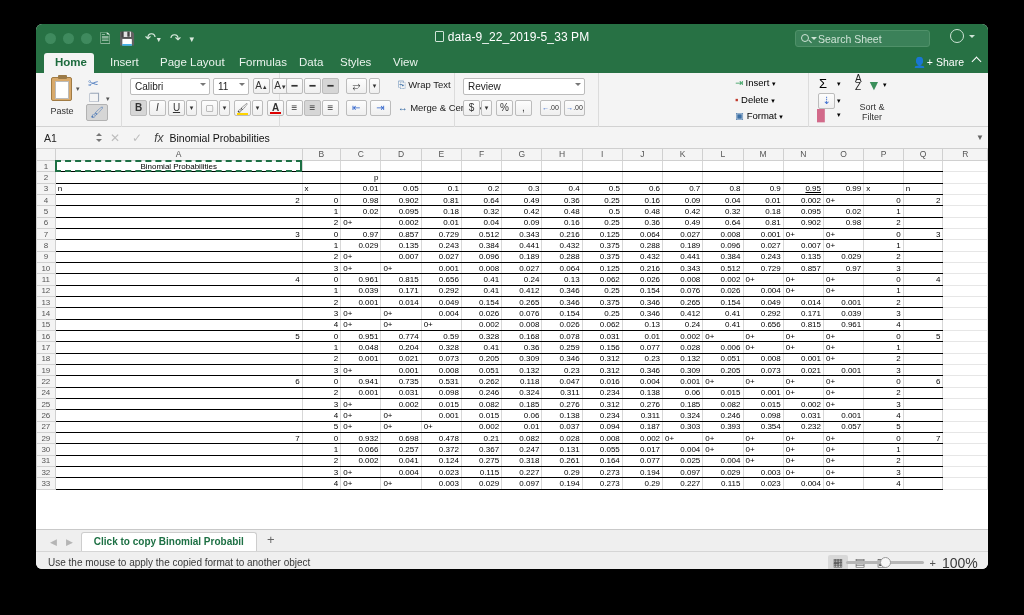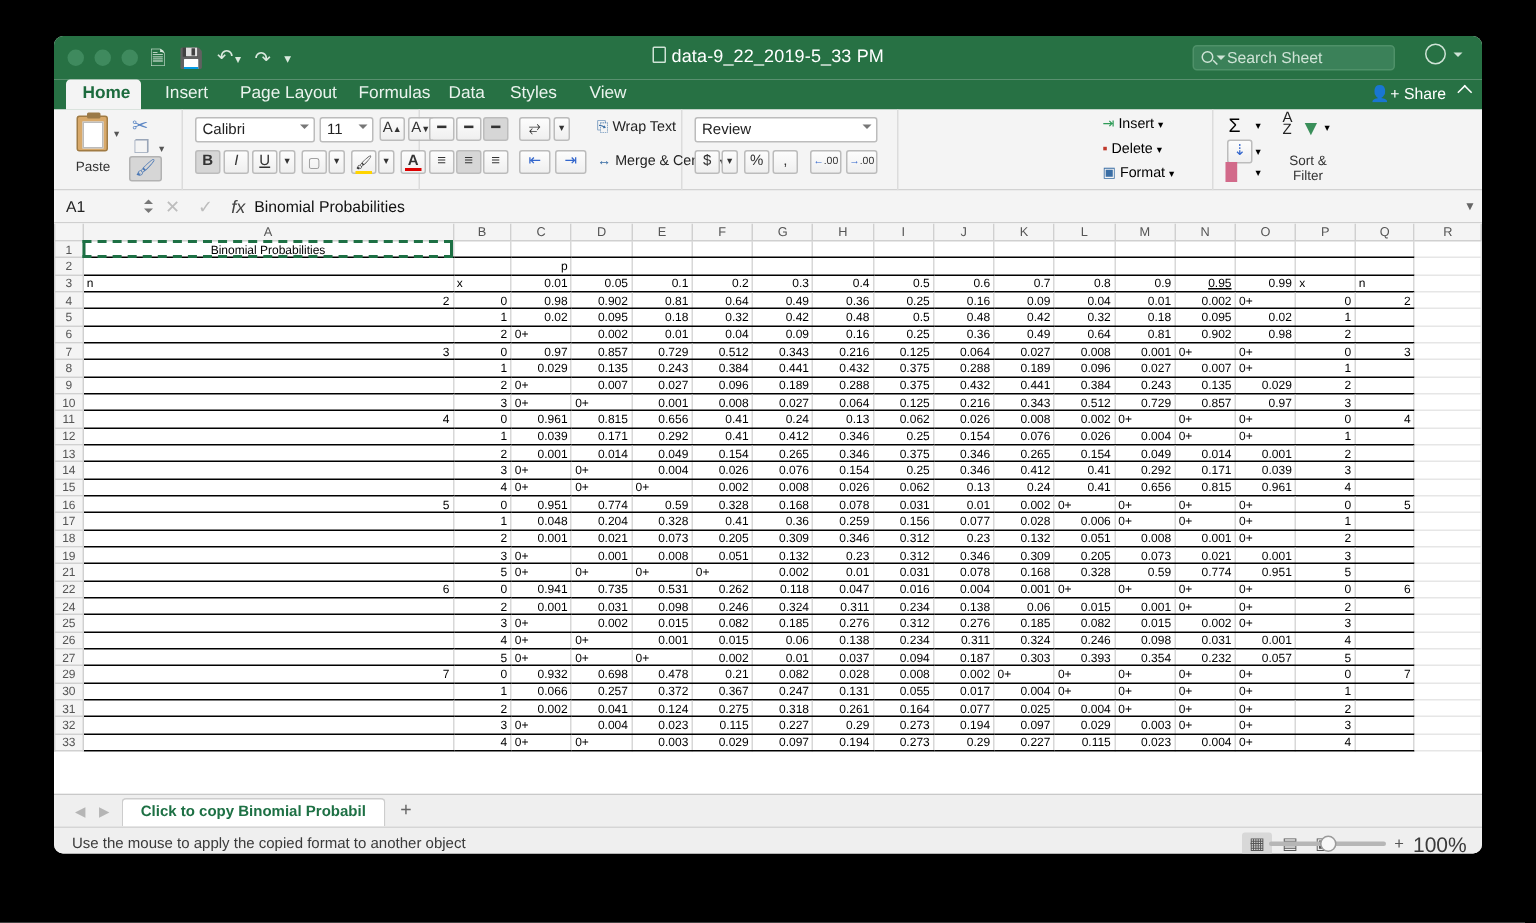--- a/index.html
+++ b/index.html
@@ -694,41 +694,20 @@
             <td class="cell" style="width: 41px;">0.309</td>
             <td class="cell" style="width: 41px;">0.205</td>
             <td class="cell" style="width: 41px;">0.073</td>
             <td class="cell" style="width: 41px;">0.021</td>
             <td class="cell" style="width: 41px;">0.001</td>
             <td class="cell" style="width: 41px;">3</td>
             <td class="cell" style="width: 41px;"></td>
             <td class="cell blank" style="width: 46px;"></td>
           </tr>
           <tr>
-            <td class="rowhdr">21</td>
-            <td class="cell" style="width: 255px;"></td>
-            <td class="cell" style="width: 40px;">5</td>
-            <td class="cell lft" style="width: 41px;">0+</td>
-            <td class="cell lft" style="width: 41px;">0+</td>
-            <td class="cell lft" style="width: 41px;">0+</td>
-            <td class="cell lft" style="width: 41px;">0+</td>
-            <td class="cell" style="width: 41px;">0.002</td>
-            <td class="cell" style="width: 41px;">0.01</td>
-            <td class="cell" style="width: 41px;">0.031</td>
-            <td class="cell" style="width: 41px;">0.078</td>
-            <td class="cell" style="width: 41px;">0.168</td>
-            <td class="cell" style="width: 41px;">0.328</td>
-            <td class="cell" style="width: 41px;">0.59</td>
-            <td class="cell" style="width: 41px;">0.774</td>
-            <td class="cell" style="width: 41px;">0.951</td>
-            <td class="cell" style="width: 41px;">5</td>
-            <td class="cell" style="width: 41px;"></td>
-            <td class="cell blank" style="width: 46px;"></td>
-          </tr>
-          <tr>
             <td class="rowhdr">22</td>
             <td class="cell" style="width: 255px;">6</td>
             <td class="cell" style="width: 40px;">0</td>
             <td class="cell" style="width: 41px;">0.941</td>
             <td class="cell" style="width: 41px;">0.735</td>
             <td class="cell" style="width: 41px;">0.531</td>
             <td class="cell" style="width: 41px;">0.262</td>
             <td class="cell" style="width: 41px;">0.118</td>
             <td class="cell" style="width: 41px;">0.047</td>
             <td class="cell" style="width: 41px;">0.016</td>

